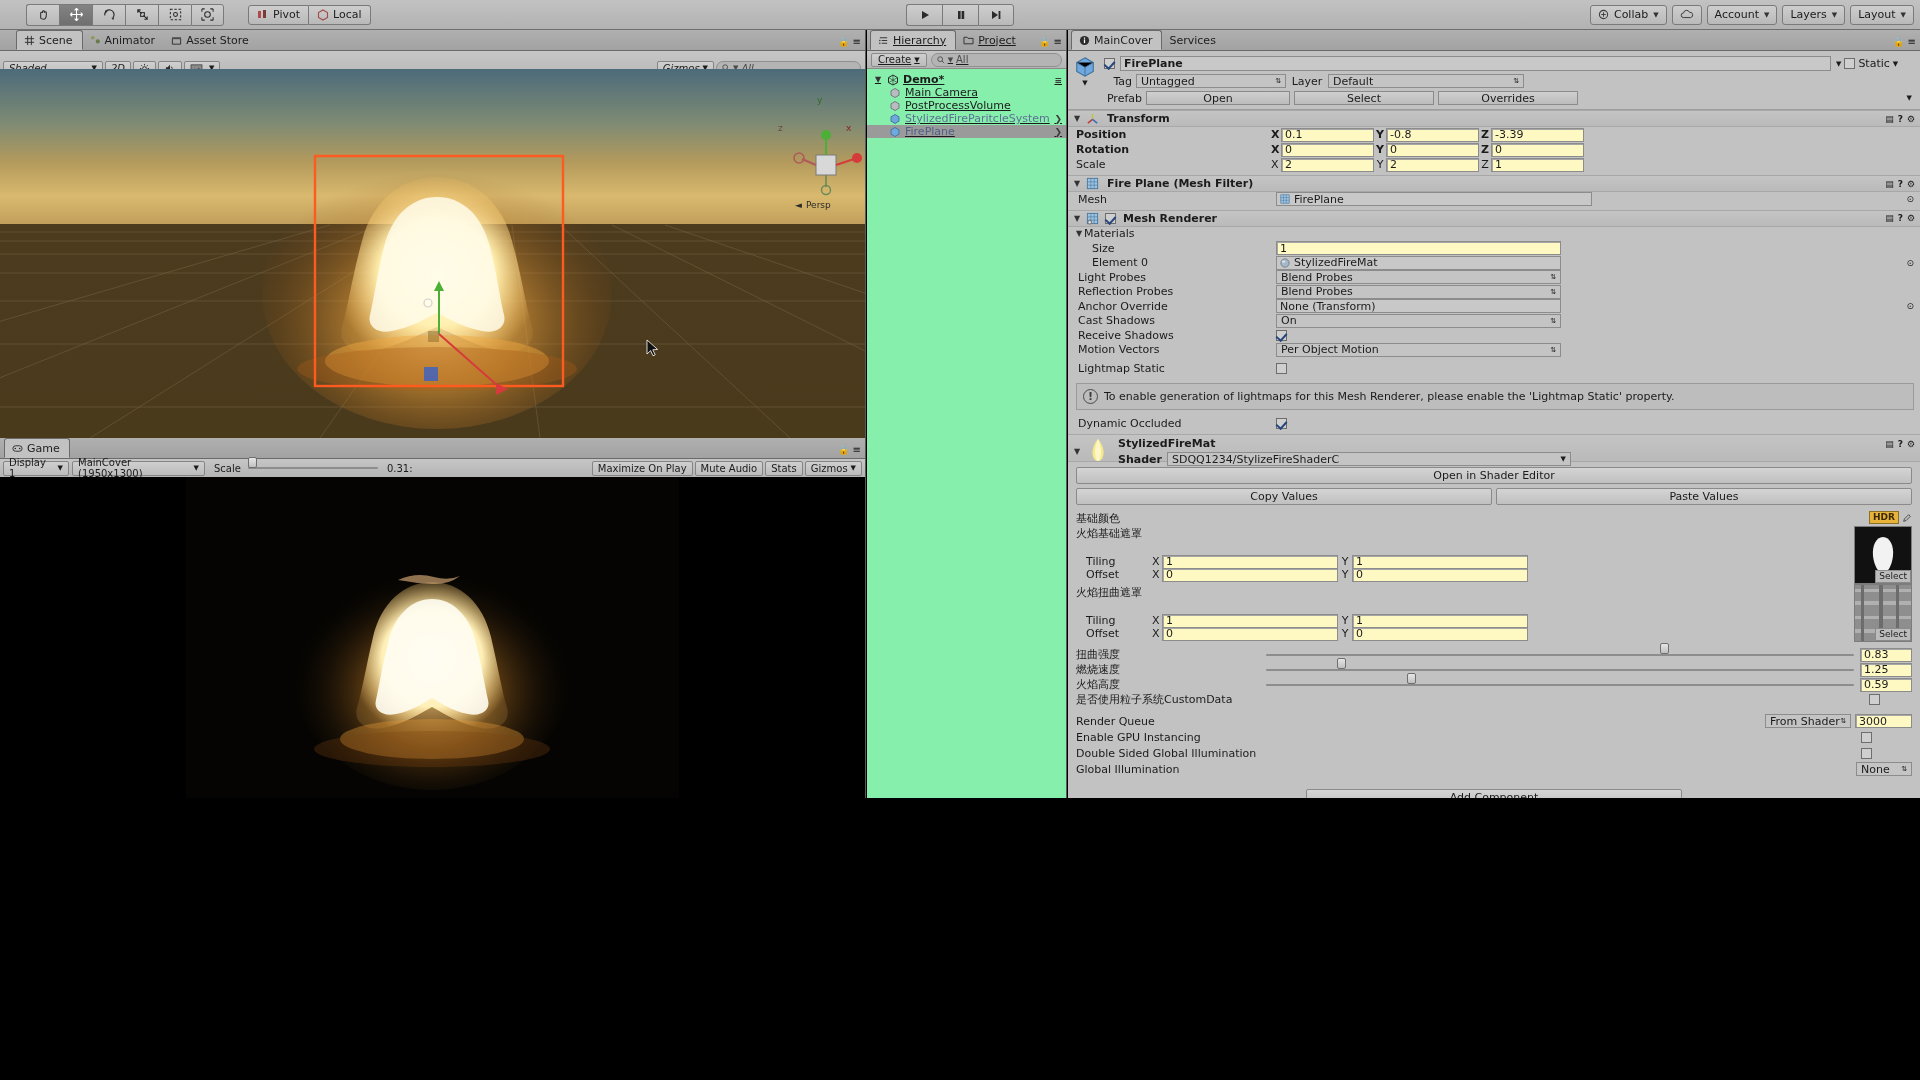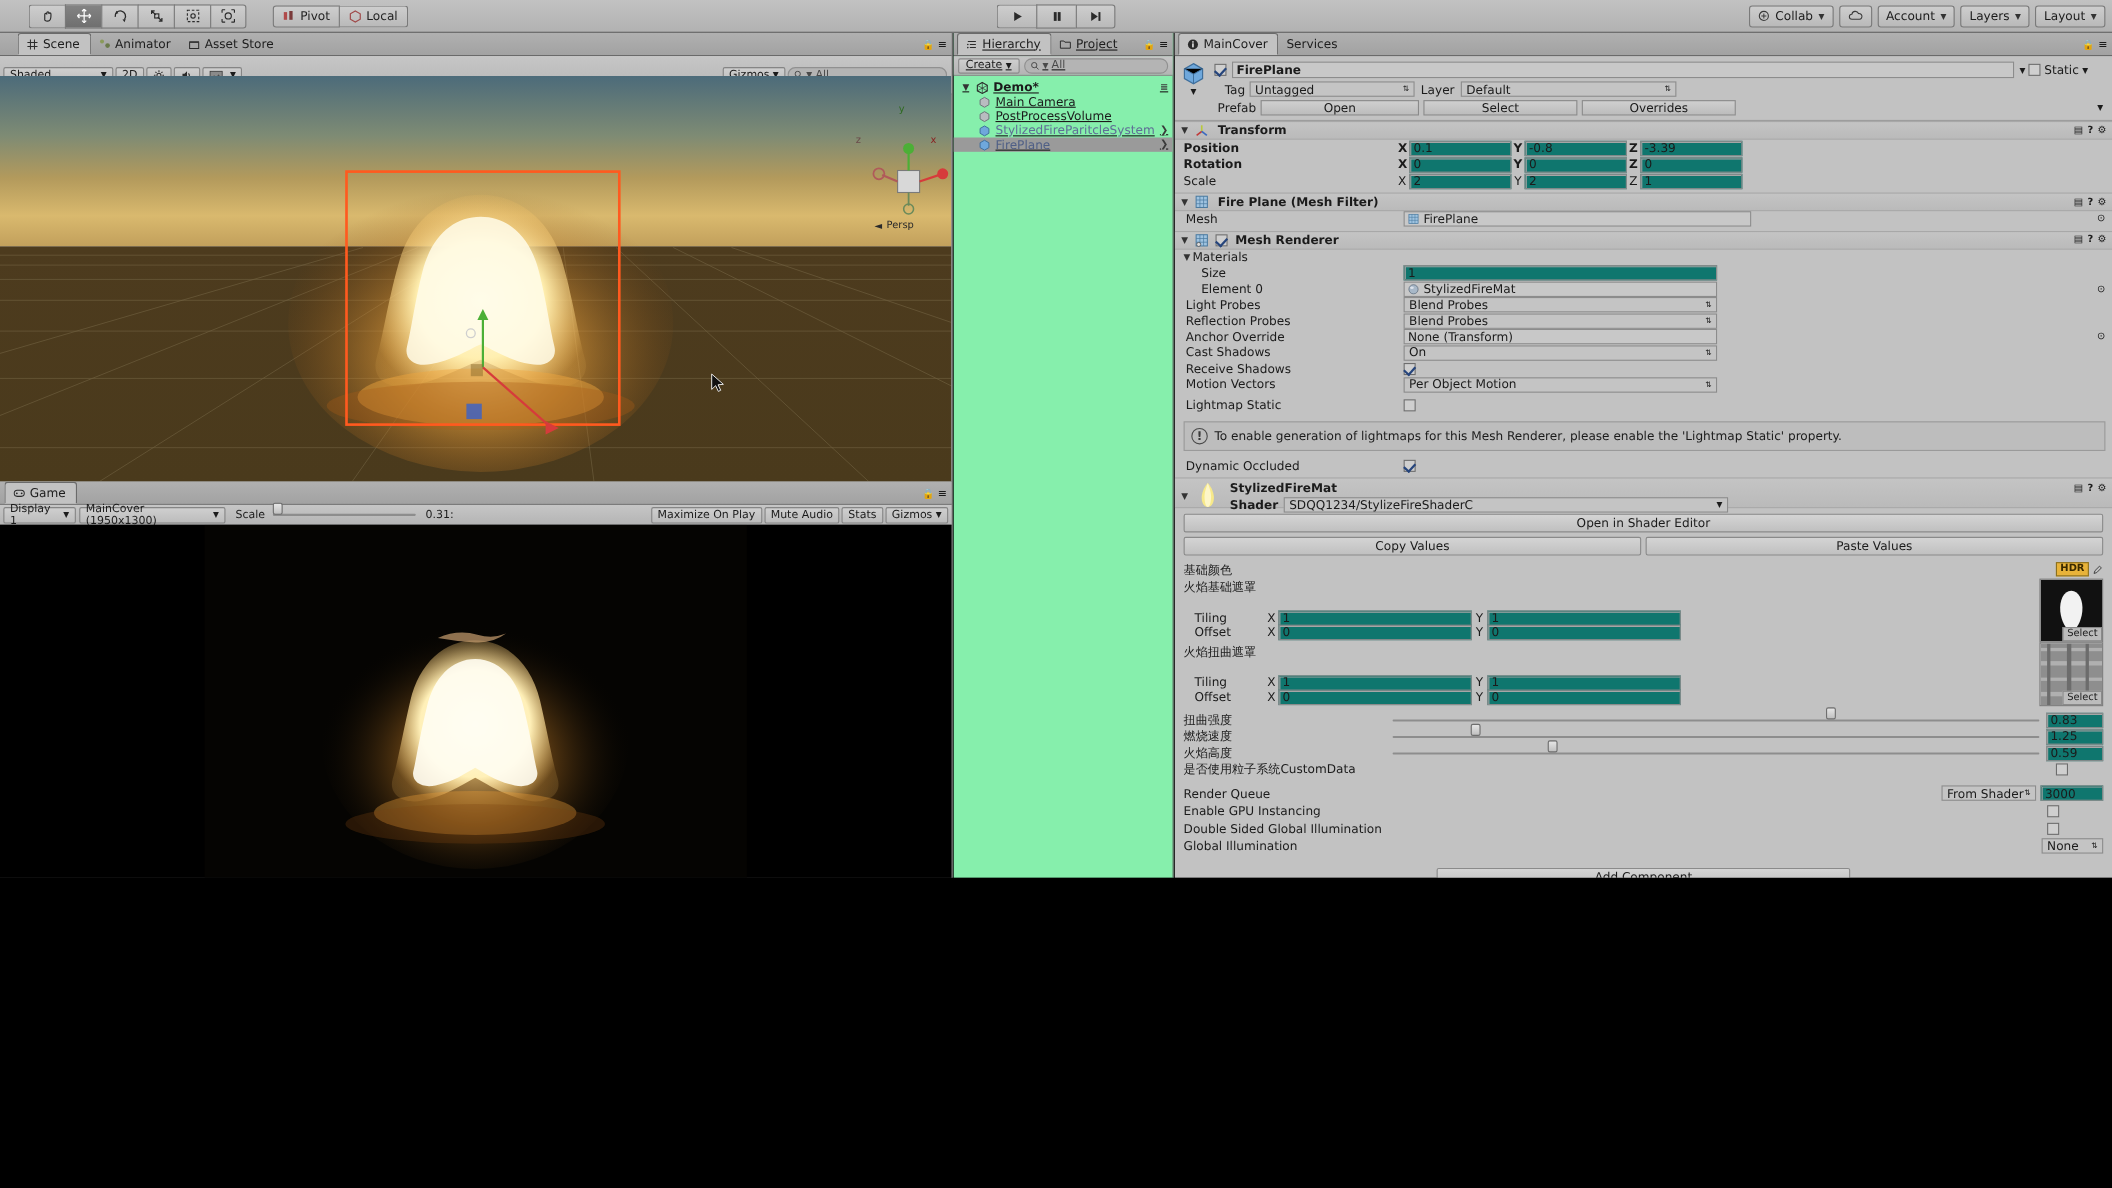--- a/index.html
+++ b/index.html
@@ -81,20 +81,21 @@
   
   .scene-panel {
     position:absolute; left:0; top:30px; width:866px; height:408px;
     background:#c2c2c2; border-right:1px solid #5a5a5a;
   }
   .scene-toolbar {
     height:19px; background:linear-gradient(#c6c6c6,#b4b4b4);
     border-bottom:1px solid #7c7c7c;
     display:flex; align-items:center; gap:2px; padding:17px 3px;
     position:relative;
+    font-style:italic;
   }
   .sbtn {
     height:15px; padding:0 5px; font-size:10px;
     background:linear-gradient(#cfcfcf,#bcbcbc);
     border:1px solid #858585; border-radius:2px;
     display:flex; align-items:center; gap:3px;
   }
   .sbtn.wide { width:100px; justify-content:space-between; }
   .scene-canvas { position:absolute; left:0; top:39px; width:865px; height:369px; overflow:hidden; }
 
@@ -143,21 +144,21 @@
   .insp-body { position:absolute; left:0; top:21px; width:852px; height:747px; overflow:hidden; }
 
   .insp-head {
     display:flex; align-items:flex-start; padding:5px 4px 4px 4px; gap:6px;
     border-bottom:1px solid #9d9d9d;
   }
   .field {
     height:14px; background:#c8c8c8; border:1px solid #8c8c8c;
     display:flex; align-items:center; padding:0 3px; font-size:11px; color:#1b1b1b;
   }
-  .field.inset { background:#0f766e; box-shadow: inset 1px 1px 0 #a6a6a6; }
+  .field.inset { background:#fef9c3; box-shadow: inset 1px 1px 0 #a6a6a6; }
   .btnf {
     height:14px; background:linear-gradient(#cfcfcf,#bcbcbc);
     border:1px solid #8a8a8a; display:flex; align-items:center;
     justify-content:center; font-size:11px;
   }
   .dropf {
     height:14px; background:#c4c4c4; border:1px solid #8c8c8c;
     display:flex; align-items:center; padding:0 4px; font-size:11px;
     justify-content:space-between;
   }

